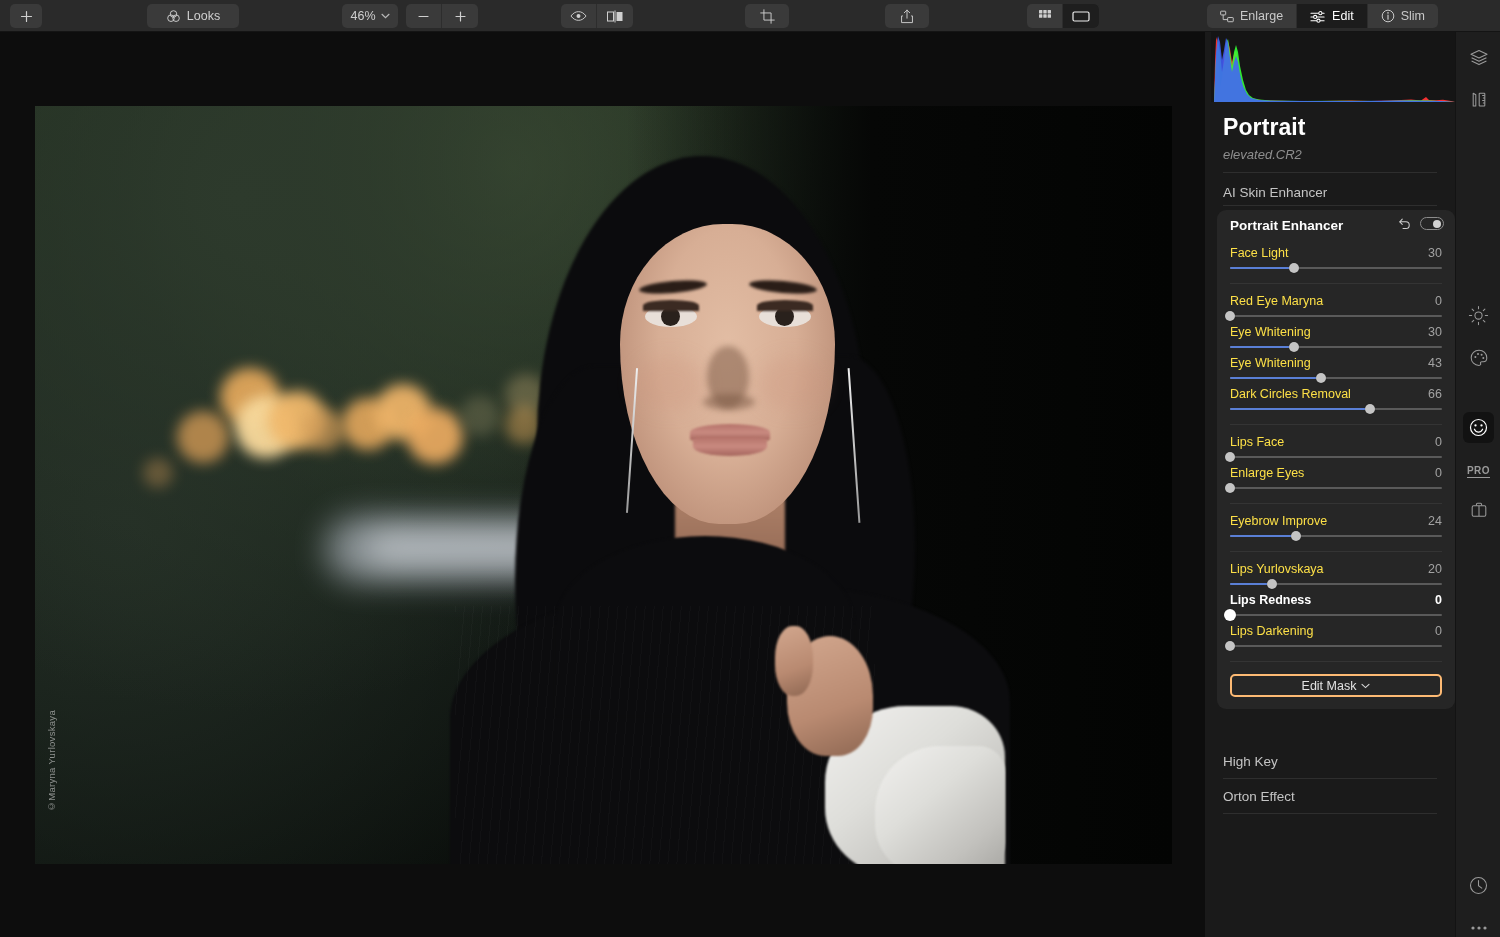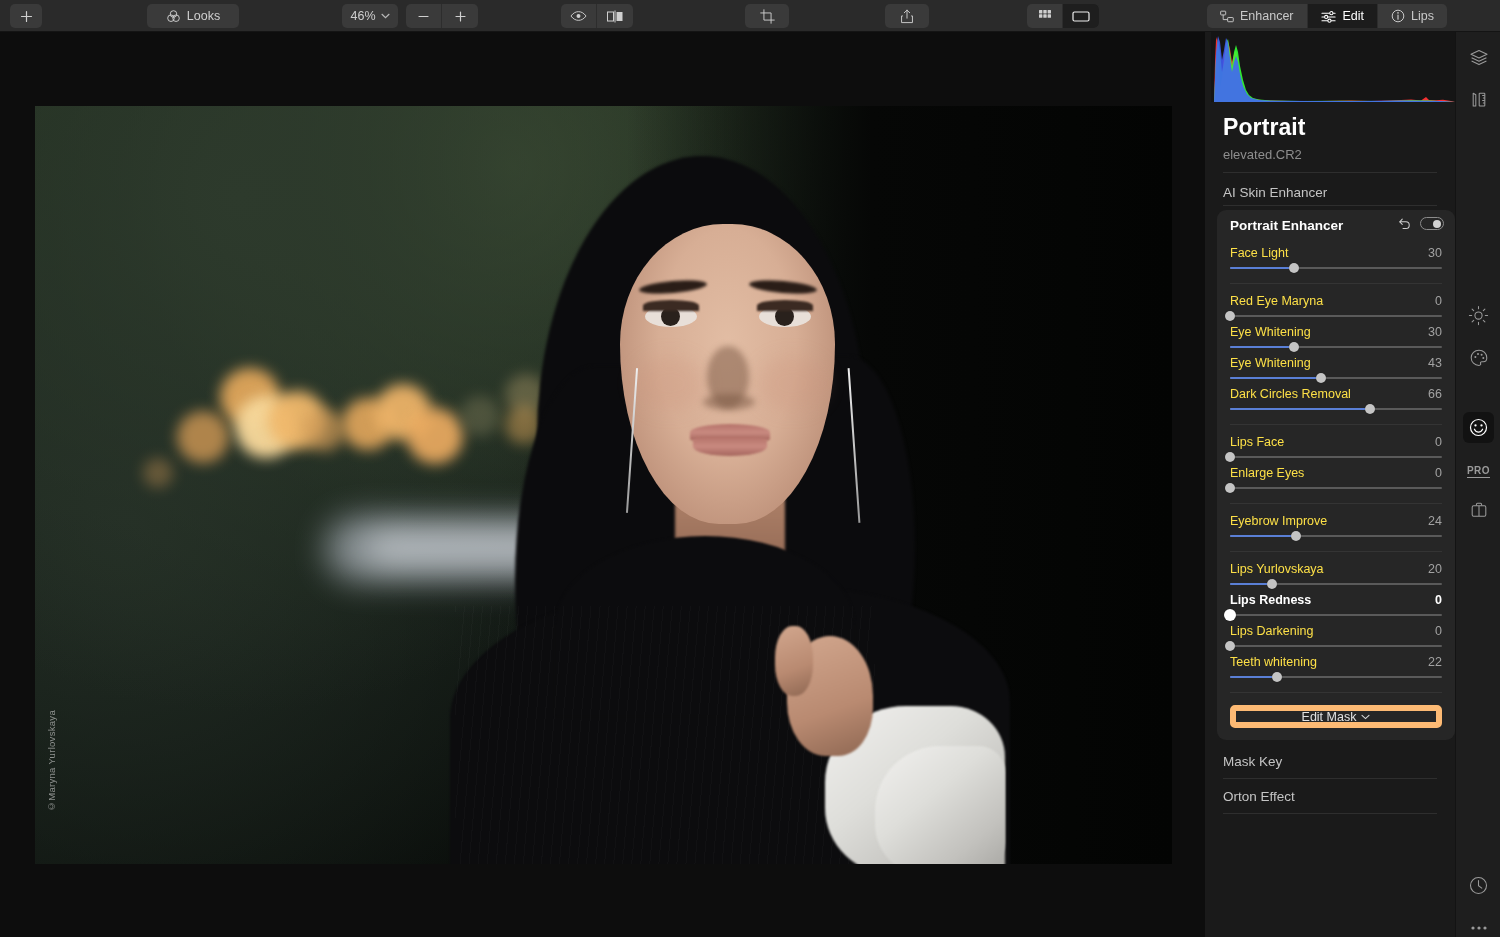--- a/index.html
+++ b/index.html
@@ -158,21 +158,21 @@
     background:#151515; overflow:hidden;
   }
   .histogram svg { display:block; }
 
   .panel-title {
     position:absolute; top:82px; left:18px;
     color:#fff; font-size:23px; font-weight:700; letter-spacing:.1px;
   }
   .file-name {
     position:absolute; top:115px; left:18px;
-    color:#8e8e8e; font-size:13px;
+    color:#8e8e8e; font-size:13px;font-style:italic;
   }
   .divider-h {
     position:absolute; left:18px; width:214px; height:1px; background:#2e2e2e;
   }
   .cat-row {
     position:absolute; left:0; width:250px; height:34px;
     display:flex; align-items:center; padding-left:18px;
     color:#c4c4c4; font-size:13.5px; cursor:pointer;
   }
 
@@ -227,21 +227,21 @@
     position:absolute; top:0; width:10px; height:10px; border-radius:50%;
     background:#c4c4c4; transform:translateX(-5px);
     box-shadow:0 0 1px rgba(0,0,0,.6);
   }
   .sl.active .track .thumb {
     width:12px; height:12px; top:-1px; background:#fff; transform:translateX(-6px);
   }
   .grp-sep { height:1px; background:#343434; margin:10px 0 10px 0; }
   .mask-btn {
     margin:12px 13px 12px 13px; height:23px;
-    border:6px solid #fdba74; border-radius:5px;
+    border:2px solid #fdba74; border-radius:5px;
     display:flex; align-items:center; justify-content:center; gap:5px;
     color:#e2e2e2; font-size:12.5px; cursor:pointer;
   }
 
   
   .rail {
     position:absolute; top:32px; left:1455px; width:45px; height:905px;
     background:#1e1e1e; border-left:1px solid #131313;
   }
   .rail-icon {
@@ -344,42 +344,42 @@
       </div>
     </div>
 
     <div id="tabs">
       <div class="tab">
         <svg width="14" height="13" viewBox="0 0 15 13">
           <rect x="0.7" y="0.8" width="5.4" height="4" rx="0.6" fill="none" stroke="#c9c9c9" stroke-width="1"></rect>
           <rect x="8.2" y="7.6" width="6" height="4.5" rx="0.6" fill="none" stroke="#c9c9c9" stroke-width="1"></rect>
           <path d="M3.4 4.9v4.9h4.7" fill="none" stroke="#c9c9c9" stroke-width="1"></path>
         </svg>
-        <span>Enhancer</span>
+        <span>Enlarge</span>
       </div>
       <div class="tab active">
         <svg width="16" height="13" viewBox="0 0 17 13">
           <g stroke="#fff" stroke-width="1.1" stroke-linecap="round">
             <path d="M1 3h14M1 7h14M1 11h14"></path>
           </g>
           <g fill="#1c1c1c" stroke="#fff" stroke-width="1.1">
             <circle cx="11" cy="3" r="1.7"></circle>
             <circle cx="5.5" cy="7" r="1.7"></circle>
             <circle cx="9" cy="11" r="1.7"></circle>
           </g>
         </svg>
         <span>Edit</span>
       </div>
       <div class="tab">
         <svg width="14" height="14" viewBox="0 0 14 14">
           <circle cx="7" cy="7" r="5.8" fill="none" stroke="#c9c9c9" stroke-width="1"></circle>
           <path d="M7 6v4.2" stroke="#c9c9c9" stroke-width="1.2" stroke-linecap="round"></path>
           <circle cx="7" cy="3.9" r="0.8" fill="#c9c9c9"></circle>
         </svg>
-        <span>Lips</span>
+        <span>Slim</span>
       </div>
     </div>
   </div>
 
   <div class="canvas">
     <div class="photo">
       <div class="photo-inner">
         <div class="bg-base"></div>
 
         <div class="bokeh" style="left:142px;top:305px;width:52px;height:52px;background:#c79352;opacity:.85;"></div>
@@ -605,43 +605,32 @@
           <div class="sl">
             <div class="row">
               <span class="lab">Lips Darkening</span>
               <span class="val">0</span>
             </div>
             <div class="track">
               <div class="base"></div>
               <div class="thumb" style="left:0%"></div>
             </div>
           </div>
-          <div class="sl">
-            <div class="row">
-              <span class="lab">Teeth whitening</span>
-              <span class="val">22</span>
-            </div>
-            <div class="track">
-              <div class="base"></div>
-              <div class="fill" style="width:22%"></div>
-              <div class="thumb" style="left:22%"></div>
-            </div>
-          </div>
           <div class="grp-sep"></div>
         </div>
       <div class="mask-btn">
         <span>Edit Mask</span>
         <svg width="9" height="6" viewBox="0 0 9 6">
           <path d="M1 1.3L4.5 4.6 8 1.3" fill="none" stroke="#d8d8d8" stroke-width="1.1" stroke-linecap="round"></path>
         </svg>
       </div>
     </div>
 
     <div class="cat-row" id="cat-high-key" style="top: 712px;">
-      <span>Mask Key</span>
+      <span>High Key</span>
     </div>
     <div class="divider-h" id="div-hk" style="top: 746px;"></div>
     <div class="cat-row" id="cat-orton" style="top: 747px;">
       <span>Orton Effect</span>
     </div>
     <div class="divider-h" id="div-or" style="top: 781px;"></div>
   </div>
 
   <div class="rail">
     <div class="rail-icon" style="top:10px;">

